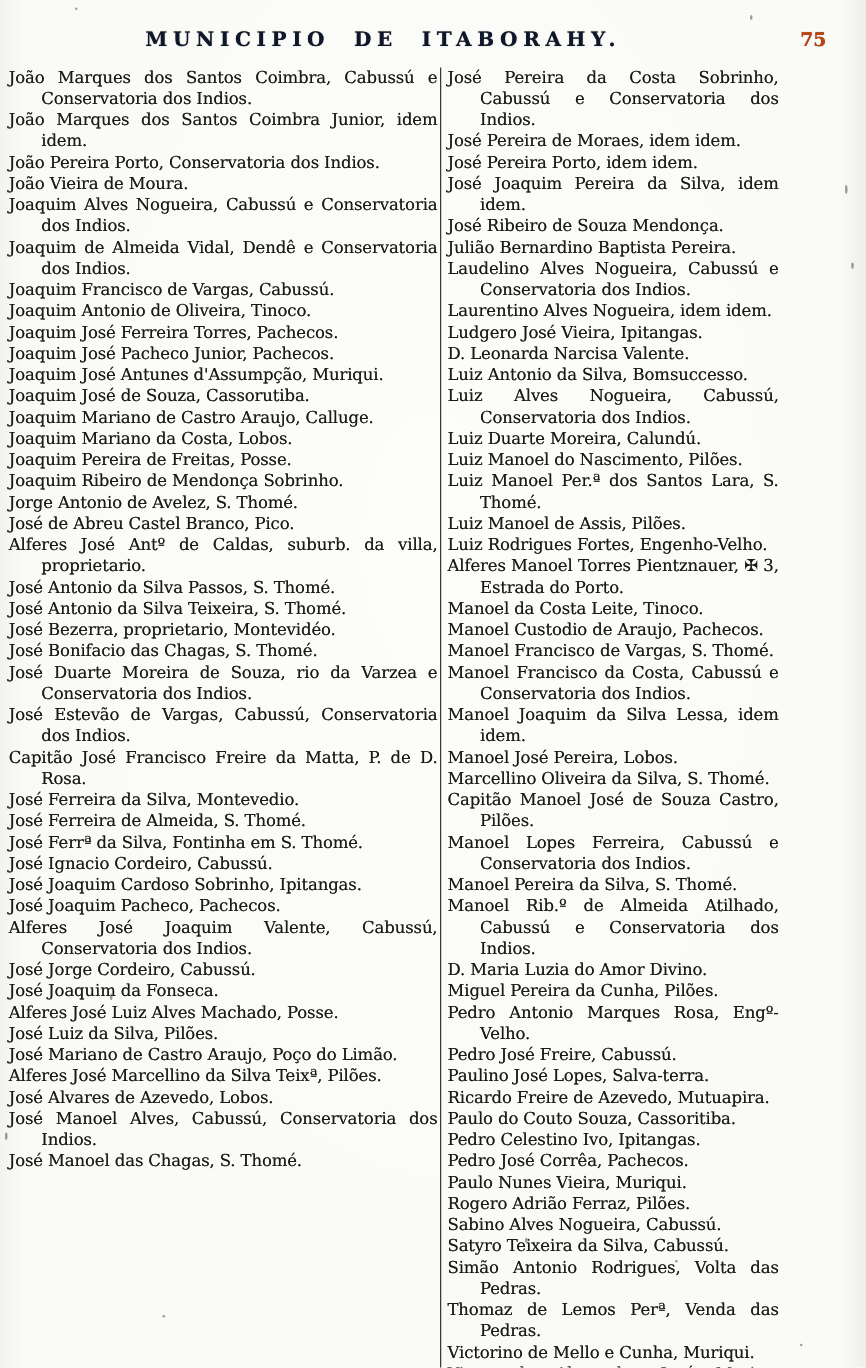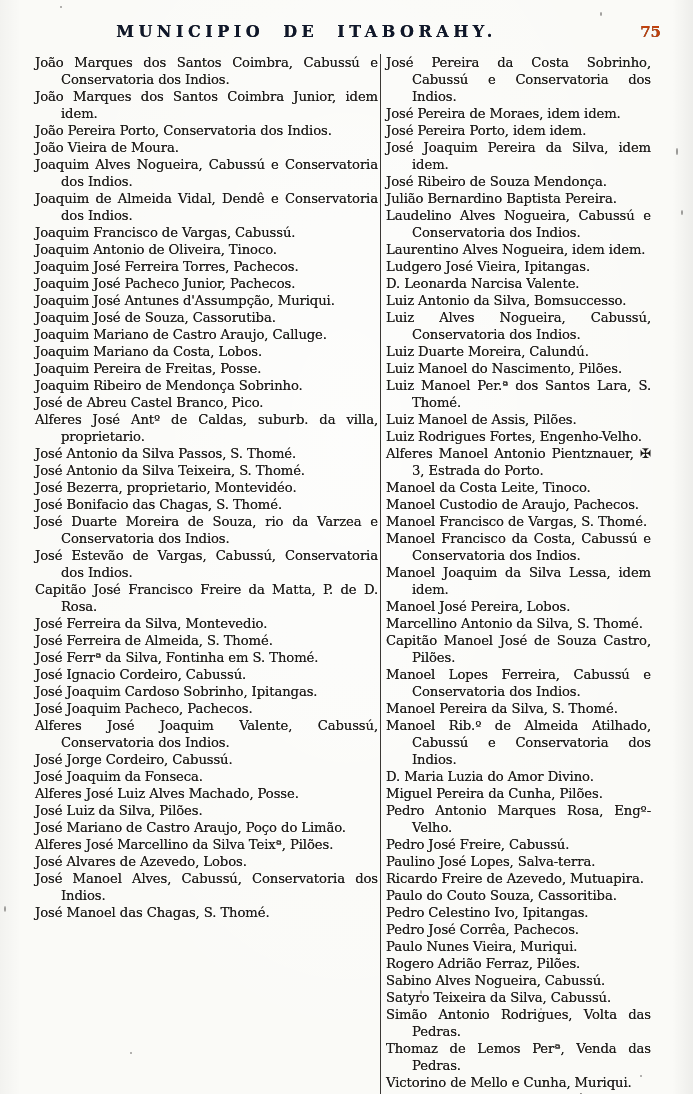--- a/index.html
+++ b/index.html
@@ -60,21 +60,20 @@
     display: flex;
     align-items: flex-start;
   }
   .column {
     box-sizing: border-box;
   }
   .column-left {
     width: 352px;
     padding-left: 7px;
     padding-right: 2px;
-    margin-left: 28px;
   }
   .column-right {
     width: 274px;
     border-left: 1.6px solid #3b3835;
     padding-left: 5px;
     padding-right: 3px;
     min-height: 924px;
   }
   .entry {
     margin: 0;
@@ -127,20 +126,21 @@
         <p class="entry">Joaquim Francisco de Vargas, Cabussú.</p>
         <p class="entry">Joaquim Antonio de Oliveira, Tinoco.</p>
         <p class="entry">Joaquim José Ferreira Torres, Pachecos.</p>
         <p class="entry">Joaquim José Pacheco Junior, Pachecos.</p>
         <p class="entry">Joaquim José Antunes d'Assumpção, Muriqui.</p>
         <p class="entry">Joaquim José de Souza, Cassorutiba.</p>
         <p class="entry">Joaquim Mariano de Castro Araujo, Calluge.</p>
         <p class="entry">Joaquim Mariano da Costa, Lobos.</p>
         <p class="entry">Joaquim Pereira de Freitas, Posse.</p>
         <p class="entry">Joaquim Ribeiro de Mendonça Sobrinho.</p>
+        <p class="entry">Jorge Antonio de Avelez, S. Thomé.</p>
         <p class="entry">José de Abreu Castel Branco, Pico.</p>
         <p class="entry">Alferes José Antº de Caldas, suburb. da villa, proprietario.</p>
         <p class="entry">José Antonio da Silva Passos, S. Thomé.</p>
         <p class="entry">José Antonio da Silva Teixeira, S. Thomé.</p>
         <p class="entry">José Bezerra, proprietario, Montevidéo.</p>
         <p class="entry">José Bonifacio das Chagas, S. Thomé.</p>
         <p class="entry">José Duarte Moreira de Souza, rio da Varzea e Conservatoria dos Indios.</p>
         <p class="entry">José Estevão de Vargas, Cabussú, Conservatoria dos Indios.</p>
         <p class="entry">Capitão José Francisco Freire da Matta, P. de D. Rosa.</p>
         <p class="entry">José Ferreira da Silva, Montevedio.</p>
@@ -171,28 +171,28 @@
         <p class="entry">Laurentino Alves Nogueira, idem idem.</p>
         <p class="entry">Ludgero José Vieira, Ipitangas.</p>
         <p class="entry">D. Leonarda Narcisa Valente.</p>
         <p class="entry">Luiz Antonio da Silva, Bomsuccesso.</p>
         <p class="entry">Luiz Alves Nogueira, Cabussú, Conservatoria dos Indios.</p>
         <p class="entry">Luiz Duarte Moreira, Calundú.</p>
         <p class="entry">Luiz Manoel do Nascimento, Pilões.</p>
         <p class="entry">Luiz Manoel Per.ª dos Santos Lara, S. Thomé.</p>
         <p class="entry">Luiz Manoel de Assis, Pilões.</p>
         <p class="entry">Luiz Rodrigues Fortes, Engenho-Velho.</p>
-        <p class="entry">Alferes Manoel Antonio Pientznauer, ✠ 3, Estrada do Porto.</p>
+        <p class="entry">Alferes Manoel Torres Pientznauer, ✠ 3, Estrada do Porto.</p>
         <p class="entry">Manoel da Costa Leite, Tinoco.</p>
         <p class="entry">Manoel Custodio de Araujo, Pachecos.</p>
         <p class="entry">Manoel Francisco de Vargas, S. Thomé.</p>
         <p class="entry">Manoel Francisco da Costa, Cabussú e Conservatoria dos Indios.</p>
         <p class="entry">Manoel Joaquim da Silva Lessa, idem idem.</p>
         <p class="entry">Manoel José Pereira, Lobos.</p>
-        <p class="entry">Marcellino Antonio da Silva, S. Thomé.</p>
+        <p class="entry">Marcellino Oliveira da Silva, S. Thomé.</p>
         <p class="entry">Capitão Manoel José de Souza Castro, Pilões.</p>
         <p class="entry">Manoel Lopes Ferreira, Cabussú e Conservatoria dos Indios.</p>
         <p class="entry">Manoel Pereira da Silva, S. Thomé.</p>
         <p class="entry">Manoel Rib.º de Almeida Atilhado, Cabussú e Conservatoria dos Indios.</p>
         <p class="entry">D. Maria Luzia do Amor Divino.</p>
         <p class="entry">Miguel Pereira da Cunha, Pilões.</p>
         <p class="entry">Pedro Antonio Marques Rosa, Engº-Velho.</p>
         <p class="entry">Pedro José Freire, Cabussú.</p>
         <p class="entry">Paulino José Lopes, Salva-terra.</p>
         <p class="entry">Ricardo Freire de Azevedo, Mutuapira.</p>

